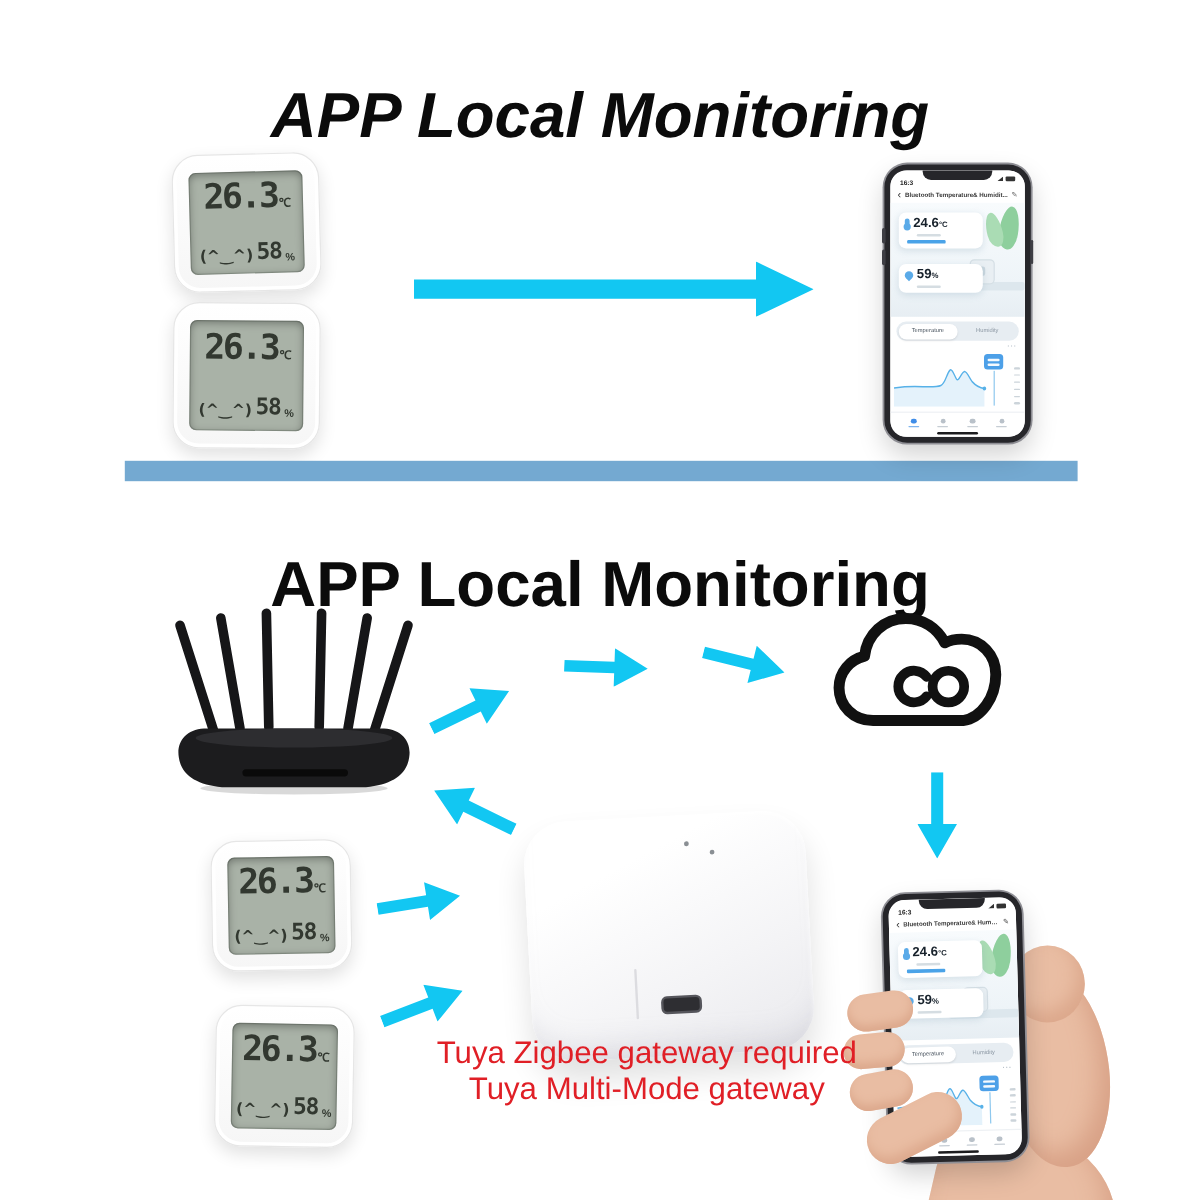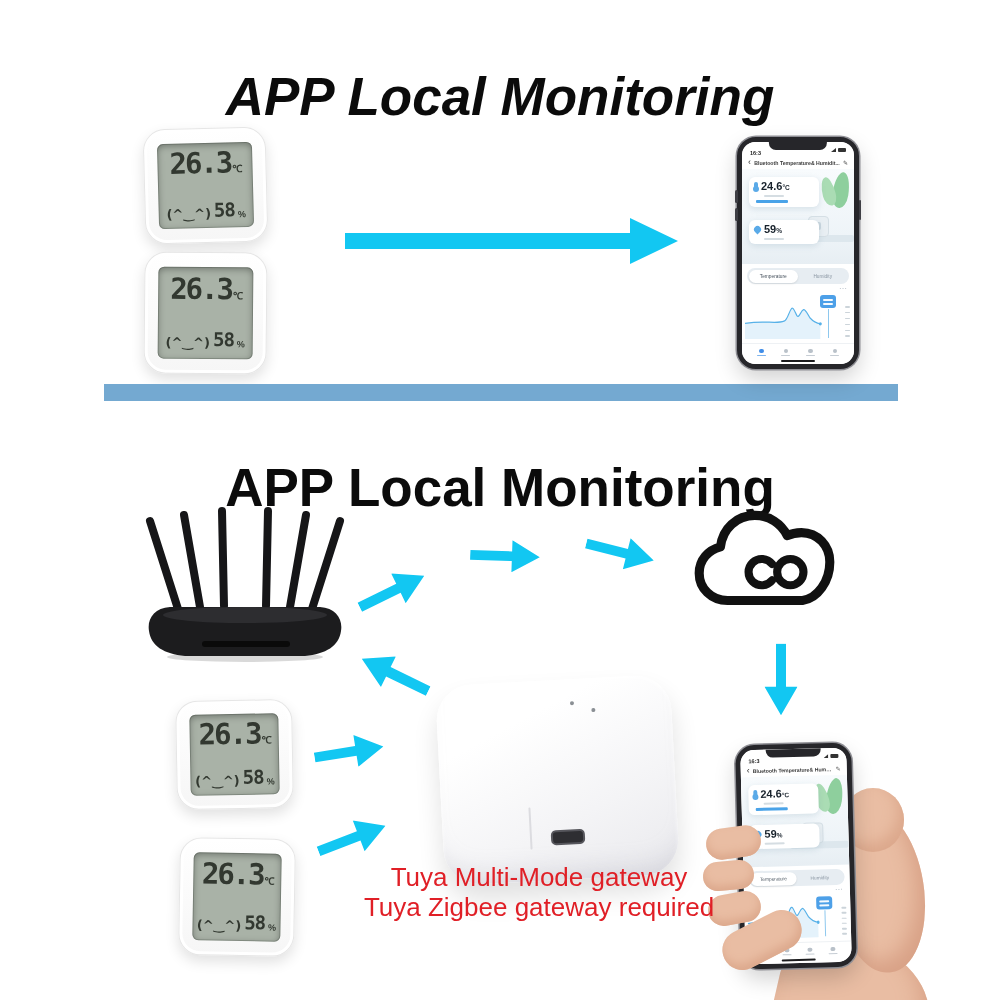--- a/index.html
+++ b/index.html
@@ -415,17 +415,17 @@
       <div class="homebar"></div>
     </div>
   </div>
 
   <div class="hand finger f1"></div>
   <div class="hand finger f2"></div>
   <div class="hand finger f3"></div>
   <div class="hand thumb"></div>
 
   <div class="note">
+    <div>Tuya Zigbee gateway required</div>
     <div>Tuya Multi-Mode gateway</div>
-    <div>Tuya Zigbee gateway required</div>
   </div>
 
 </div>
 
 </body></html>

